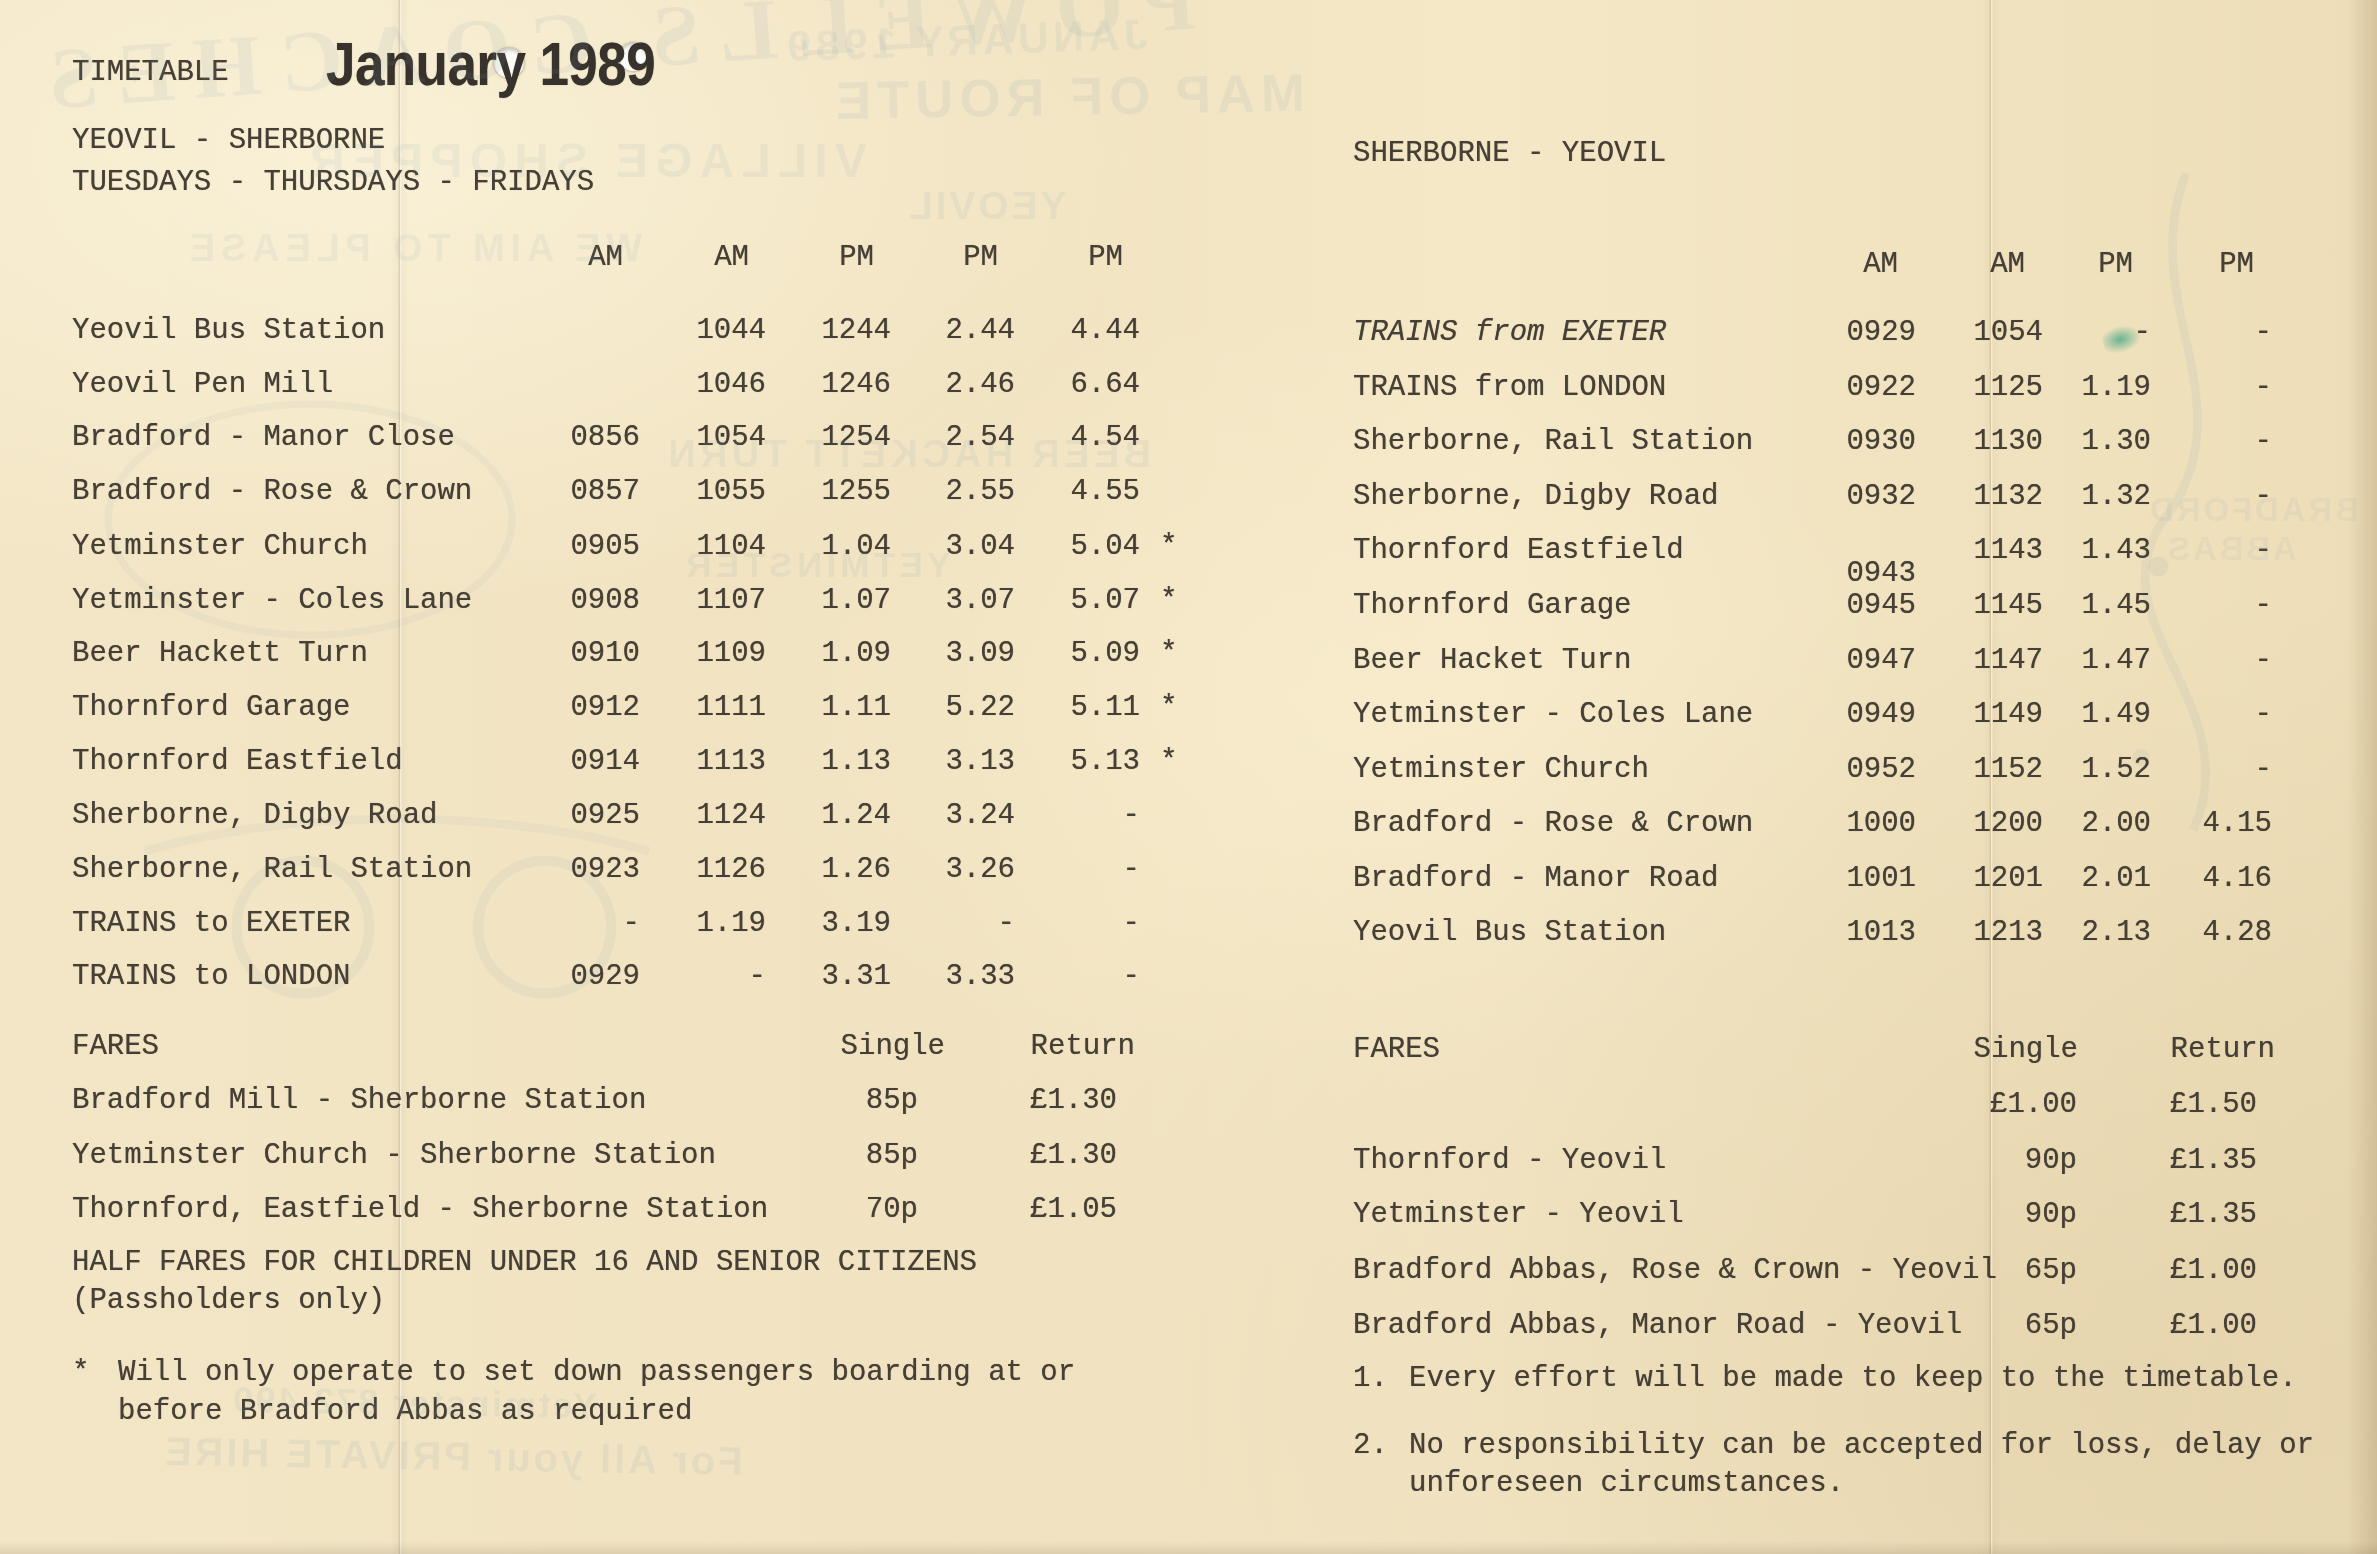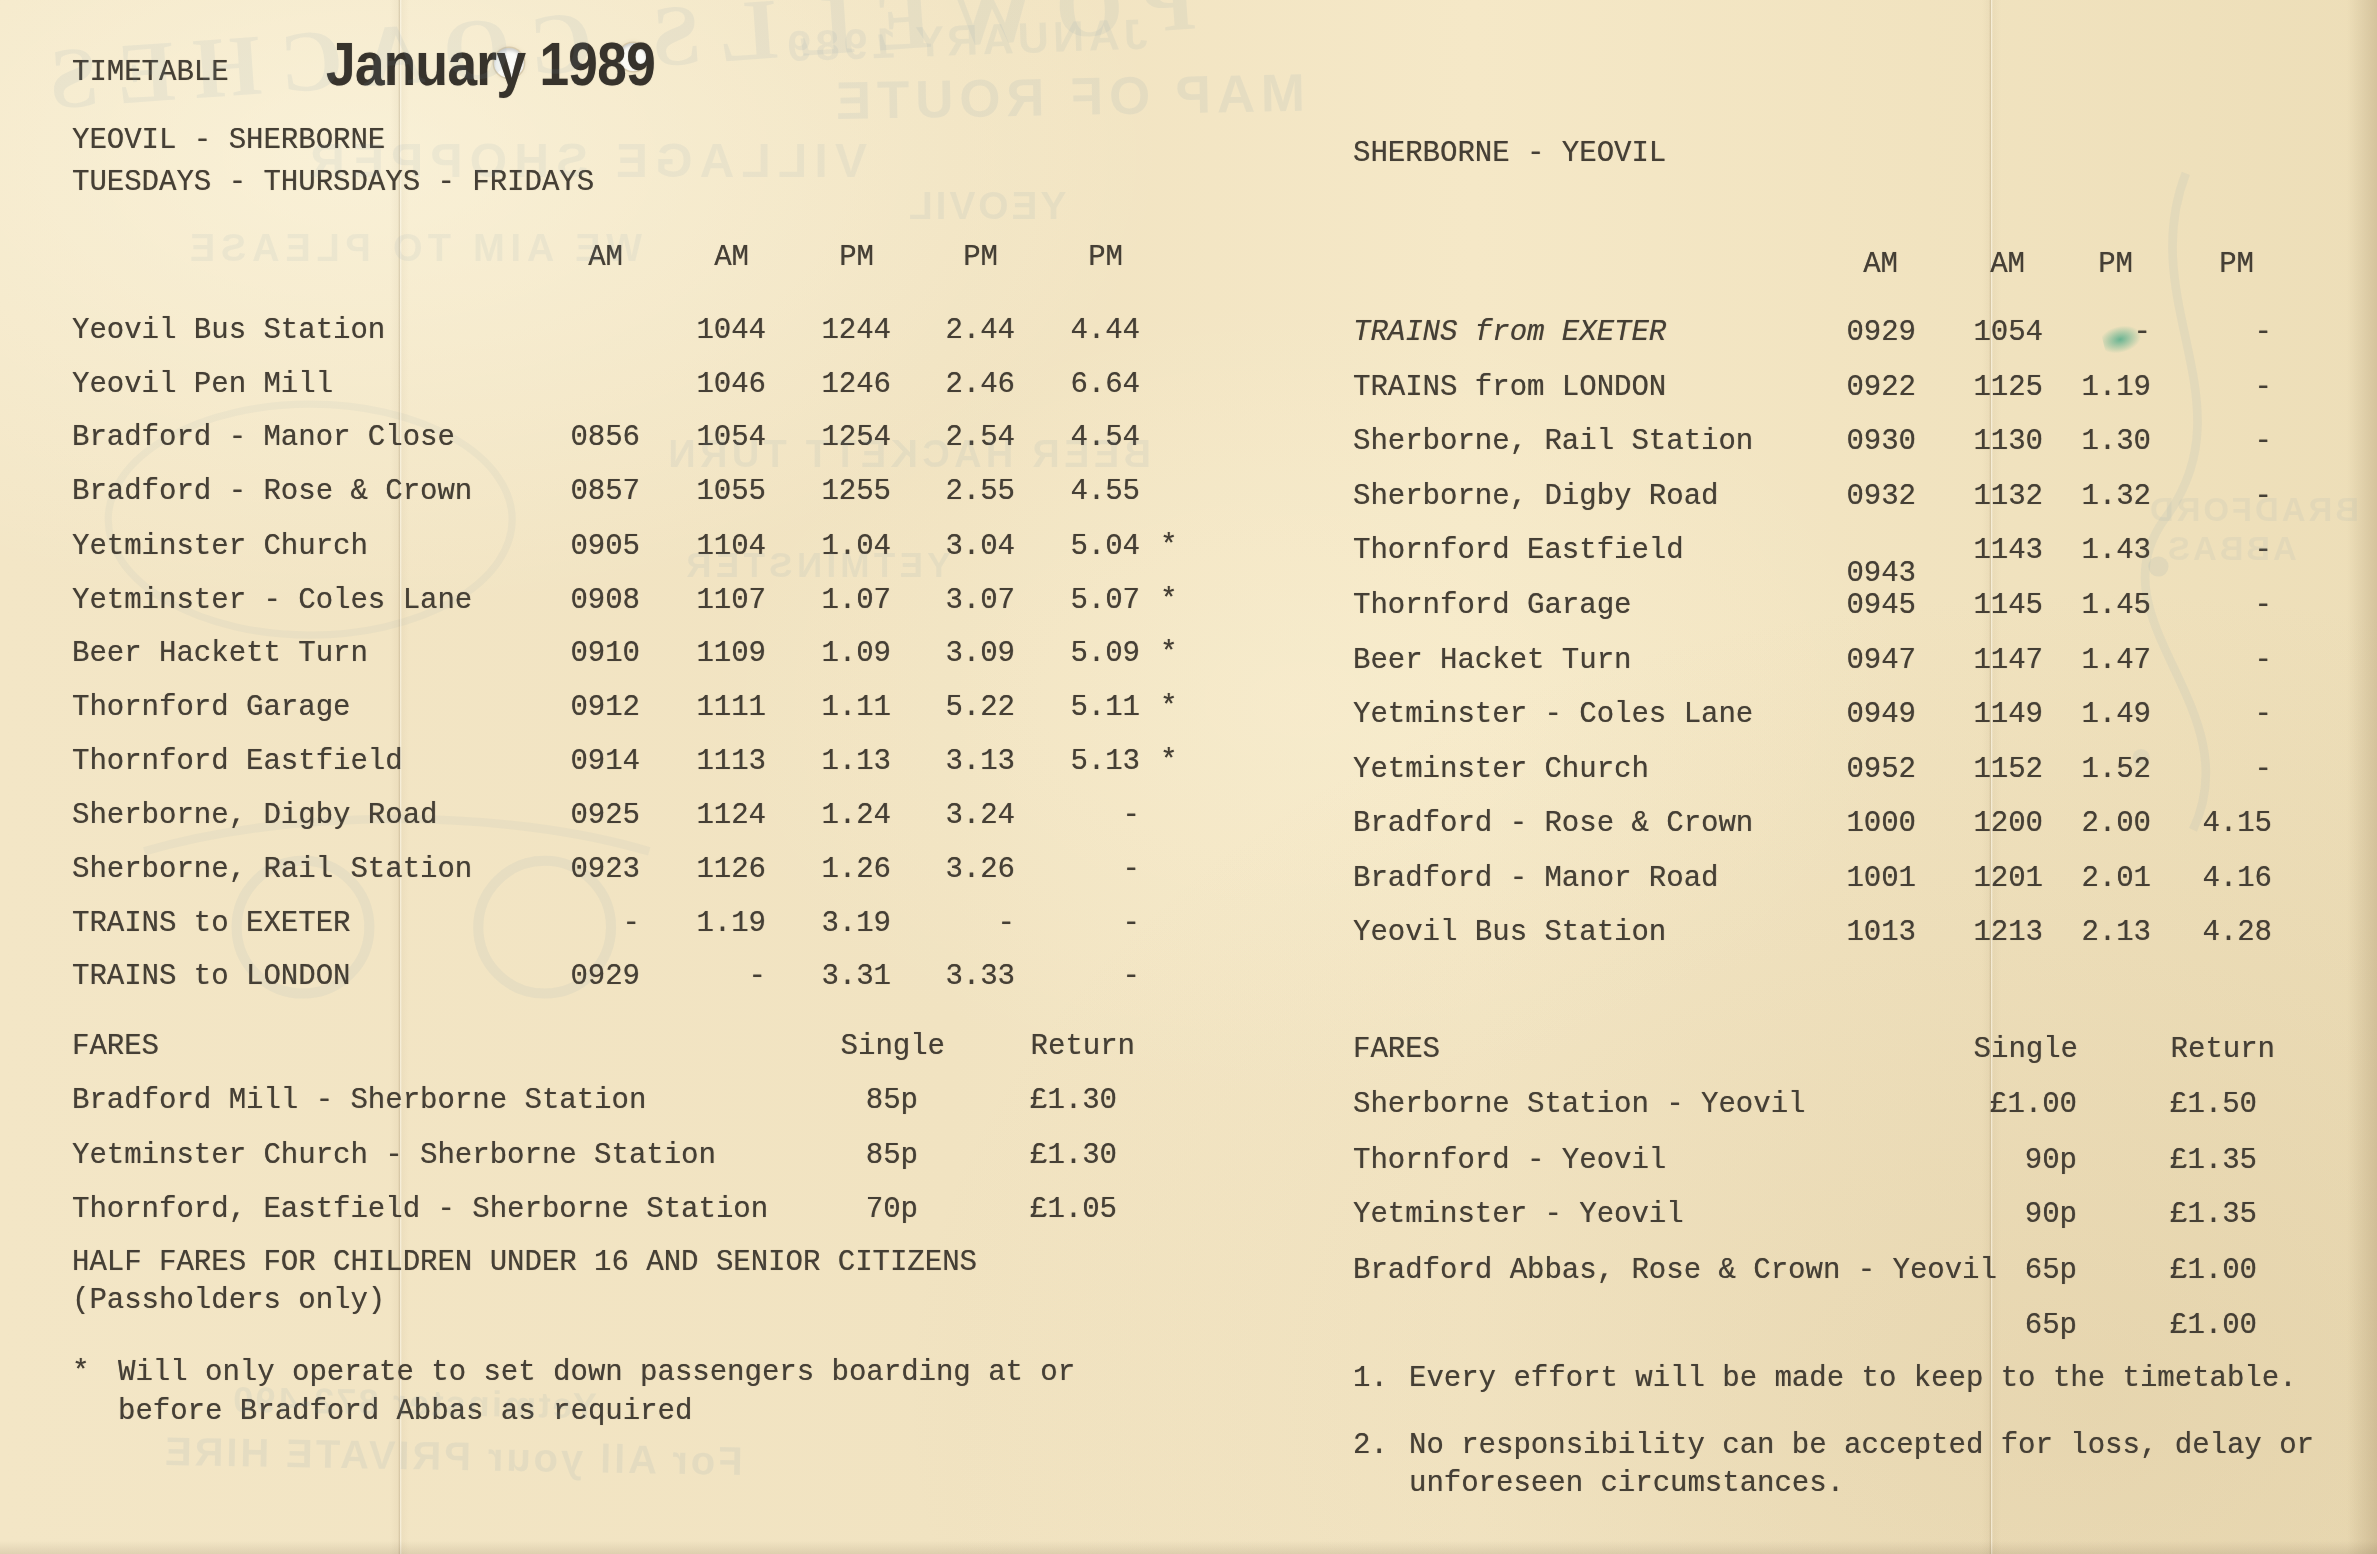--- a/index.html
+++ b/index.html
@@ -233,32 +233,32 @@
     <span class="tw" style="left: 1353px; top: 862px;">Bradford - Manor Road</span>
     <span class="tw cell" style="left: 1801px; top: 862px; width: 115px;">1001</span>
     <span class="tw cell" style="left: 1928px; top: 862px; width: 115px;">1201</span>
     <span class="tw cell" style="left: 2036px; top: 862px; width: 115px;">2.01</span>
     <span class="tw cell" style="left: 2157px; top: 862px; width: 115px;">4.16</span>
     <span class="tw" style="left: 1353px; top: 916px;">Yeovil Bus Station</span>
     <span class="tw cell" style="left: 1801px; top: 916px; width: 115px;">1013</span>
     <span class="tw cell" style="left: 1928px; top: 916px; width: 115px;">1213</span>
     <span class="tw cell" style="left: 2036px; top: 916px; width: 115px;">2.13</span>
     <span class="tw cell" style="left: 2157px; top: 916px; width: 115px;">4.28</span>
-    <span class="tw" style="left: 1353px; top: 1088px;">Sherborne Station - Yeovil</span>
     <span class="tw cell" style="left: 1911px; top: 1088px; width: 166px;">£1.00</span>
     <span class="tw cell" style="left: 2091px; top: 1088px; width: 166px;">£1.50</span>
     <span class="tw" style="left: 1353px; top: 1144px;">Thornford - Yeovil</span>
     <span class="tw cell" style="left: 1911px; top: 1144px; width: 166px;">90p</span>
     <span class="tw cell" style="left: 2091px; top: 1144px; width: 166px;">£1.35</span>
     <span class="tw" style="left: 1353px; top: 1198px;">Yetminster - Yeovil</span>
     <span class="tw cell" style="left: 1911px; top: 1198px; width: 166px;">90p</span>
     <span class="tw cell" style="left: 2091px; top: 1198px; width: 166px;">£1.35</span>
     <span class="tw" style="left: 1353px; top: 1254px;">Bradford Abbas, Rose &amp; Crown - Yeovil</span>
     <span class="tw cell" style="left: 1911px; top: 1254px; width: 166px;">65p</span>
     <span class="tw cell" style="left: 2091px; top: 1254px; width: 166px;">£1.00</span>
+    <span class="tw" style="left: 1353px; top: 1309px;">Bradford Abbas, Manor Road - Yeovil</span>
     <span class="tw cell" style="left: 1911px; top: 1309px; width: 166px;">65p</span>
     <span class="tw cell" style="left: 2091px; top: 1309px; width: 166px;">£1.00</span>
     <span class="tw" style="left: 1353px; top: 1362px;">1.</span>
     <span class="tw" style="left: 1409px; top: 1362px;">Every effort will be made to keep to the timetable.</span>
     <span class="tw" style="left: 1353px; top: 1429px;">2.</span>
     <span class="tw" style="left: 1409px; top: 1429px;">No responsibility can be accepted for loss, delay or</span>
     <span class="tw" style="left: 1409px; top: 1467px;">unforeseen circumstances.</span>
     <span class="ghost" style="left: 29px; top: -10.8px; font-size: 87px; letter-spacing: 19px; opacity: 0.1; transform: scaleX(-1) rotate(4deg); font-family: &quot;Liberation Serif&quot;, &quot;DejaVu Serif&quot;, serif;">POWELLS COACHES</span>
     <span class="ghost" style="left: 783px; top: 16px; font-size: 43px; letter-spacing: 4.3px; opacity: 0.1; transform: scaleX(-1) rotate(2deg);">JANUARY 1989</span>
     <span class="ghost" style="left: 830px; top: 66px; font-size: 53px; letter-spacing: 5.8px; opacity: 0.11; transform: scaleX(-1) rotate(1deg);">MAP OF ROUTE</span>

